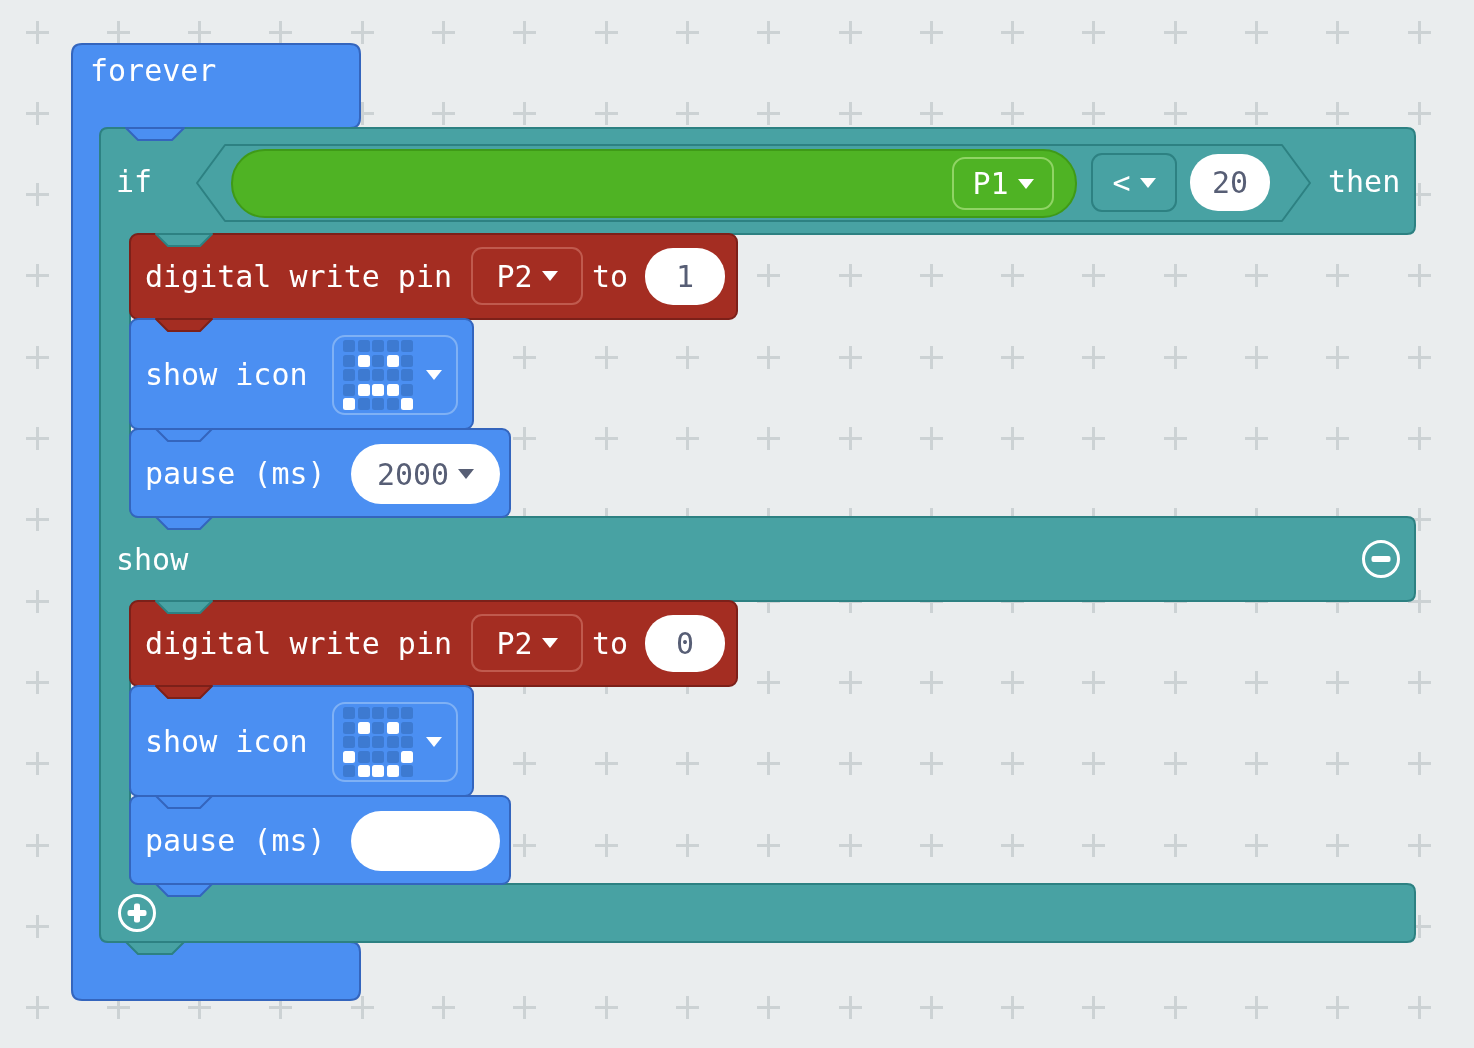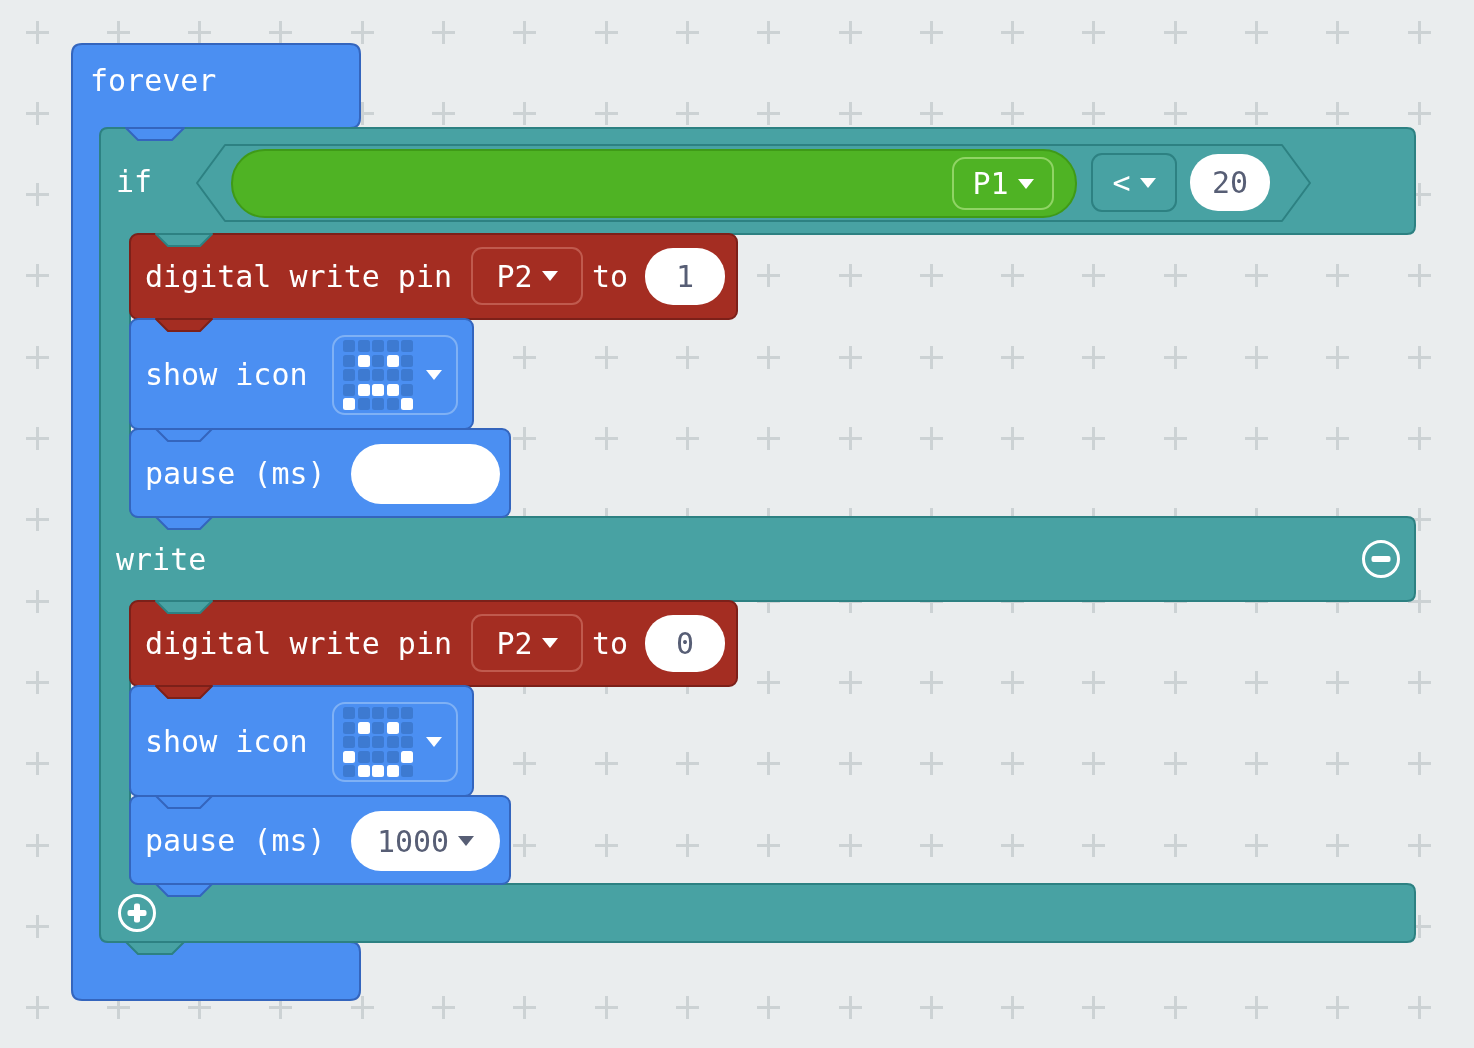--- a/index.html
+++ b/index.html
@@ -297,54 +297,59 @@
     <rect x="130" y="686" width="343" height="110" rx="8" style="fill:var(--basic-blue,#4b8ff2);stroke:#3465bd;stroke-width:2"></rect>
     <path d="M156,686 L212,686 L200,698 L168,698 Z" style="fill:var(--pins-red,#a42d22);stroke:#7c2019;stroke-width:2;stroke-linejoin:round"></path>
     <rect x="333" y="703" width="124" height="78" rx="12" style="fill:var(--basic-blue,#4b8ff2);stroke:#7fb1f5;stroke-width:2"></rect>
     <rect x="130" y="796" width="380" height="88" rx="8" style="fill:var(--basic-blue,#4b8ff2);stroke:#3465bd;stroke-width:2"></rect>
     <path d="M156,796 L212,796 L200,808 L168,808 Z" style="fill:var(--basic-blue,#4b8ff2);stroke:#3465bd;stroke-width:2;stroke-linejoin:round"></path>
     <rect x="351" y="811" width="149" height="60" rx="30" style="fill:#ffffff"></rect>
     <path d="M156,884 L212,884 L200,896 L168,896 Z" style="fill:var(--basic-blue,#4b8ff2);stroke:#3465bd;stroke-width:2;stroke-linejoin:round"></path>
     <path d="M126,942 L184,942 L172,954 L138,954 Z" style="fill:var(--logic-teal,#48a2a3);stroke:#2d8182;stroke-width:2;stroke-linejoin:round"></path>
   </svg>
 
-  <div class="lbl" style="left:90px;top:38px;height:84px">forever</div>
+  <div class="lbl" style="left:90px;top:28px;height:84px">forever</div>
 
   <div class="lbl" style="left:116px;top:128px;height:106px">if</div>
   <div class="lbl field" style="left:953px;top:158px;width:100px;height:51px">
     <span>P1</span>
     <span class="tri"></span>
   </div>
   <div class="lbl field" style="left:1092px;top:154px;width:84px;height:57px">
     <span>&lt;</span>
     <span class="tri"></span>
   </div>
   <div class="lbl field dark" style="left:1190px;top:154px;width:80px;height:57px">
     <span>20</span>
   </div>
+  <div class="lbl" style="left:1328px;top:128px;height:106px">then</div>
 
   <div class="lbl" style="left:145px;top:234px;height:85px">digital write pin</div>
   <div class="lbl field" style="left:472px;top:248px;width:110px;height:56px">
     <span>P2</span>
     <span class="tri"></span>
   </div>
   <div class="lbl" style="left:592px;top:234px;height:85px">to</div>
   <div class="lbl field dark" style="left:645px;top:248px;width:80px;height:57px">
     <span>1</span>
   </div>
 
   <div class="lbl" style="left:145px;top:319px;height:110px">show icon</div>
   <div class="lbl icon-dd" style="left:333px;top:336px;width:124px;height:78px">
     <div class="ledgrid"><div class="cell"></div><div class="cell"></div><div class="cell"></div><div class="cell"></div><div class="cell"></div><div class="cell"></div><div class="cell on"></div><div class="cell"></div><div class="cell on"></div><div class="cell"></div><div class="cell"></div><div class="cell"></div><div class="cell"></div><div class="cell"></div><div class="cell"></div><div class="cell"></div><div class="cell on"></div><div class="cell on"></div><div class="cell on"></div><div class="cell"></div><div class="cell on"></div><div class="cell"></div><div class="cell"></div><div class="cell"></div><div class="cell on"></div></div>
     <span class="tri"></span>
   </div>
 
   <div class="lbl" style="left:145px;top:429px;height:88px">pause (ms)</div>
-
-  <div class="lbl" style="left:116px;top:517px;height:84px">write</div>
+  <div class="lbl field dark" style="left:351px;top:444px;width:149px;height:60px">
+    <span>2000</span>
+    <span class="tri"></span>
+  </div>
+
+  <div class="lbl" style="left:116px;top:517px;height:84px">show</div>
   <div class="circle-btn" style="left:1362px;top:540px">
     <span class="hbar"></span>
   </div>
 
   <div class="lbl" style="left:145px;top:601px;height:85px">digital write pin</div>
   <div class="lbl field" style="left:472px;top:615px;width:110px;height:56px">
     <span>P2</span>
     <span class="tri"></span>
   </div>
   <div class="lbl" style="left:592px;top:601px;height:85px">to</div>
@@ -352,22 +357,18 @@
     <span>0</span>
   </div>
 
   <div class="lbl" style="left:145px;top:686px;height:110px">show icon</div>
   <div class="lbl icon-dd" style="left:333px;top:703px;width:124px;height:78px">
     <div class="ledgrid"><div class="cell"></div><div class="cell"></div><div class="cell"></div><div class="cell"></div><div class="cell"></div><div class="cell"></div><div class="cell on"></div><div class="cell"></div><div class="cell on"></div><div class="cell"></div><div class="cell"></div><div class="cell"></div><div class="cell"></div><div class="cell"></div><div class="cell"></div><div class="cell on"></div><div class="cell"></div><div class="cell"></div><div class="cell"></div><div class="cell on"></div><div class="cell"></div><div class="cell on"></div><div class="cell on"></div><div class="cell on"></div><div class="cell"></div></div>
     <span class="tri"></span>
   </div>
 
   <div class="lbl" style="left:145px;top:796px;height:88px">pause (ms)</div>
-  <div class="lbl field dark" style="left:351px;top:811px;width:149px;height:60px">
-    <span>1000</span>
-    <span class="tri"></span>
-  </div>
 
   <div class="circle-btn" style="left:118px;top:894px">
     <span class="hbar"></span>
     <span class="vbar"></span>
   </div>
 </div>
 
 </body></html>

